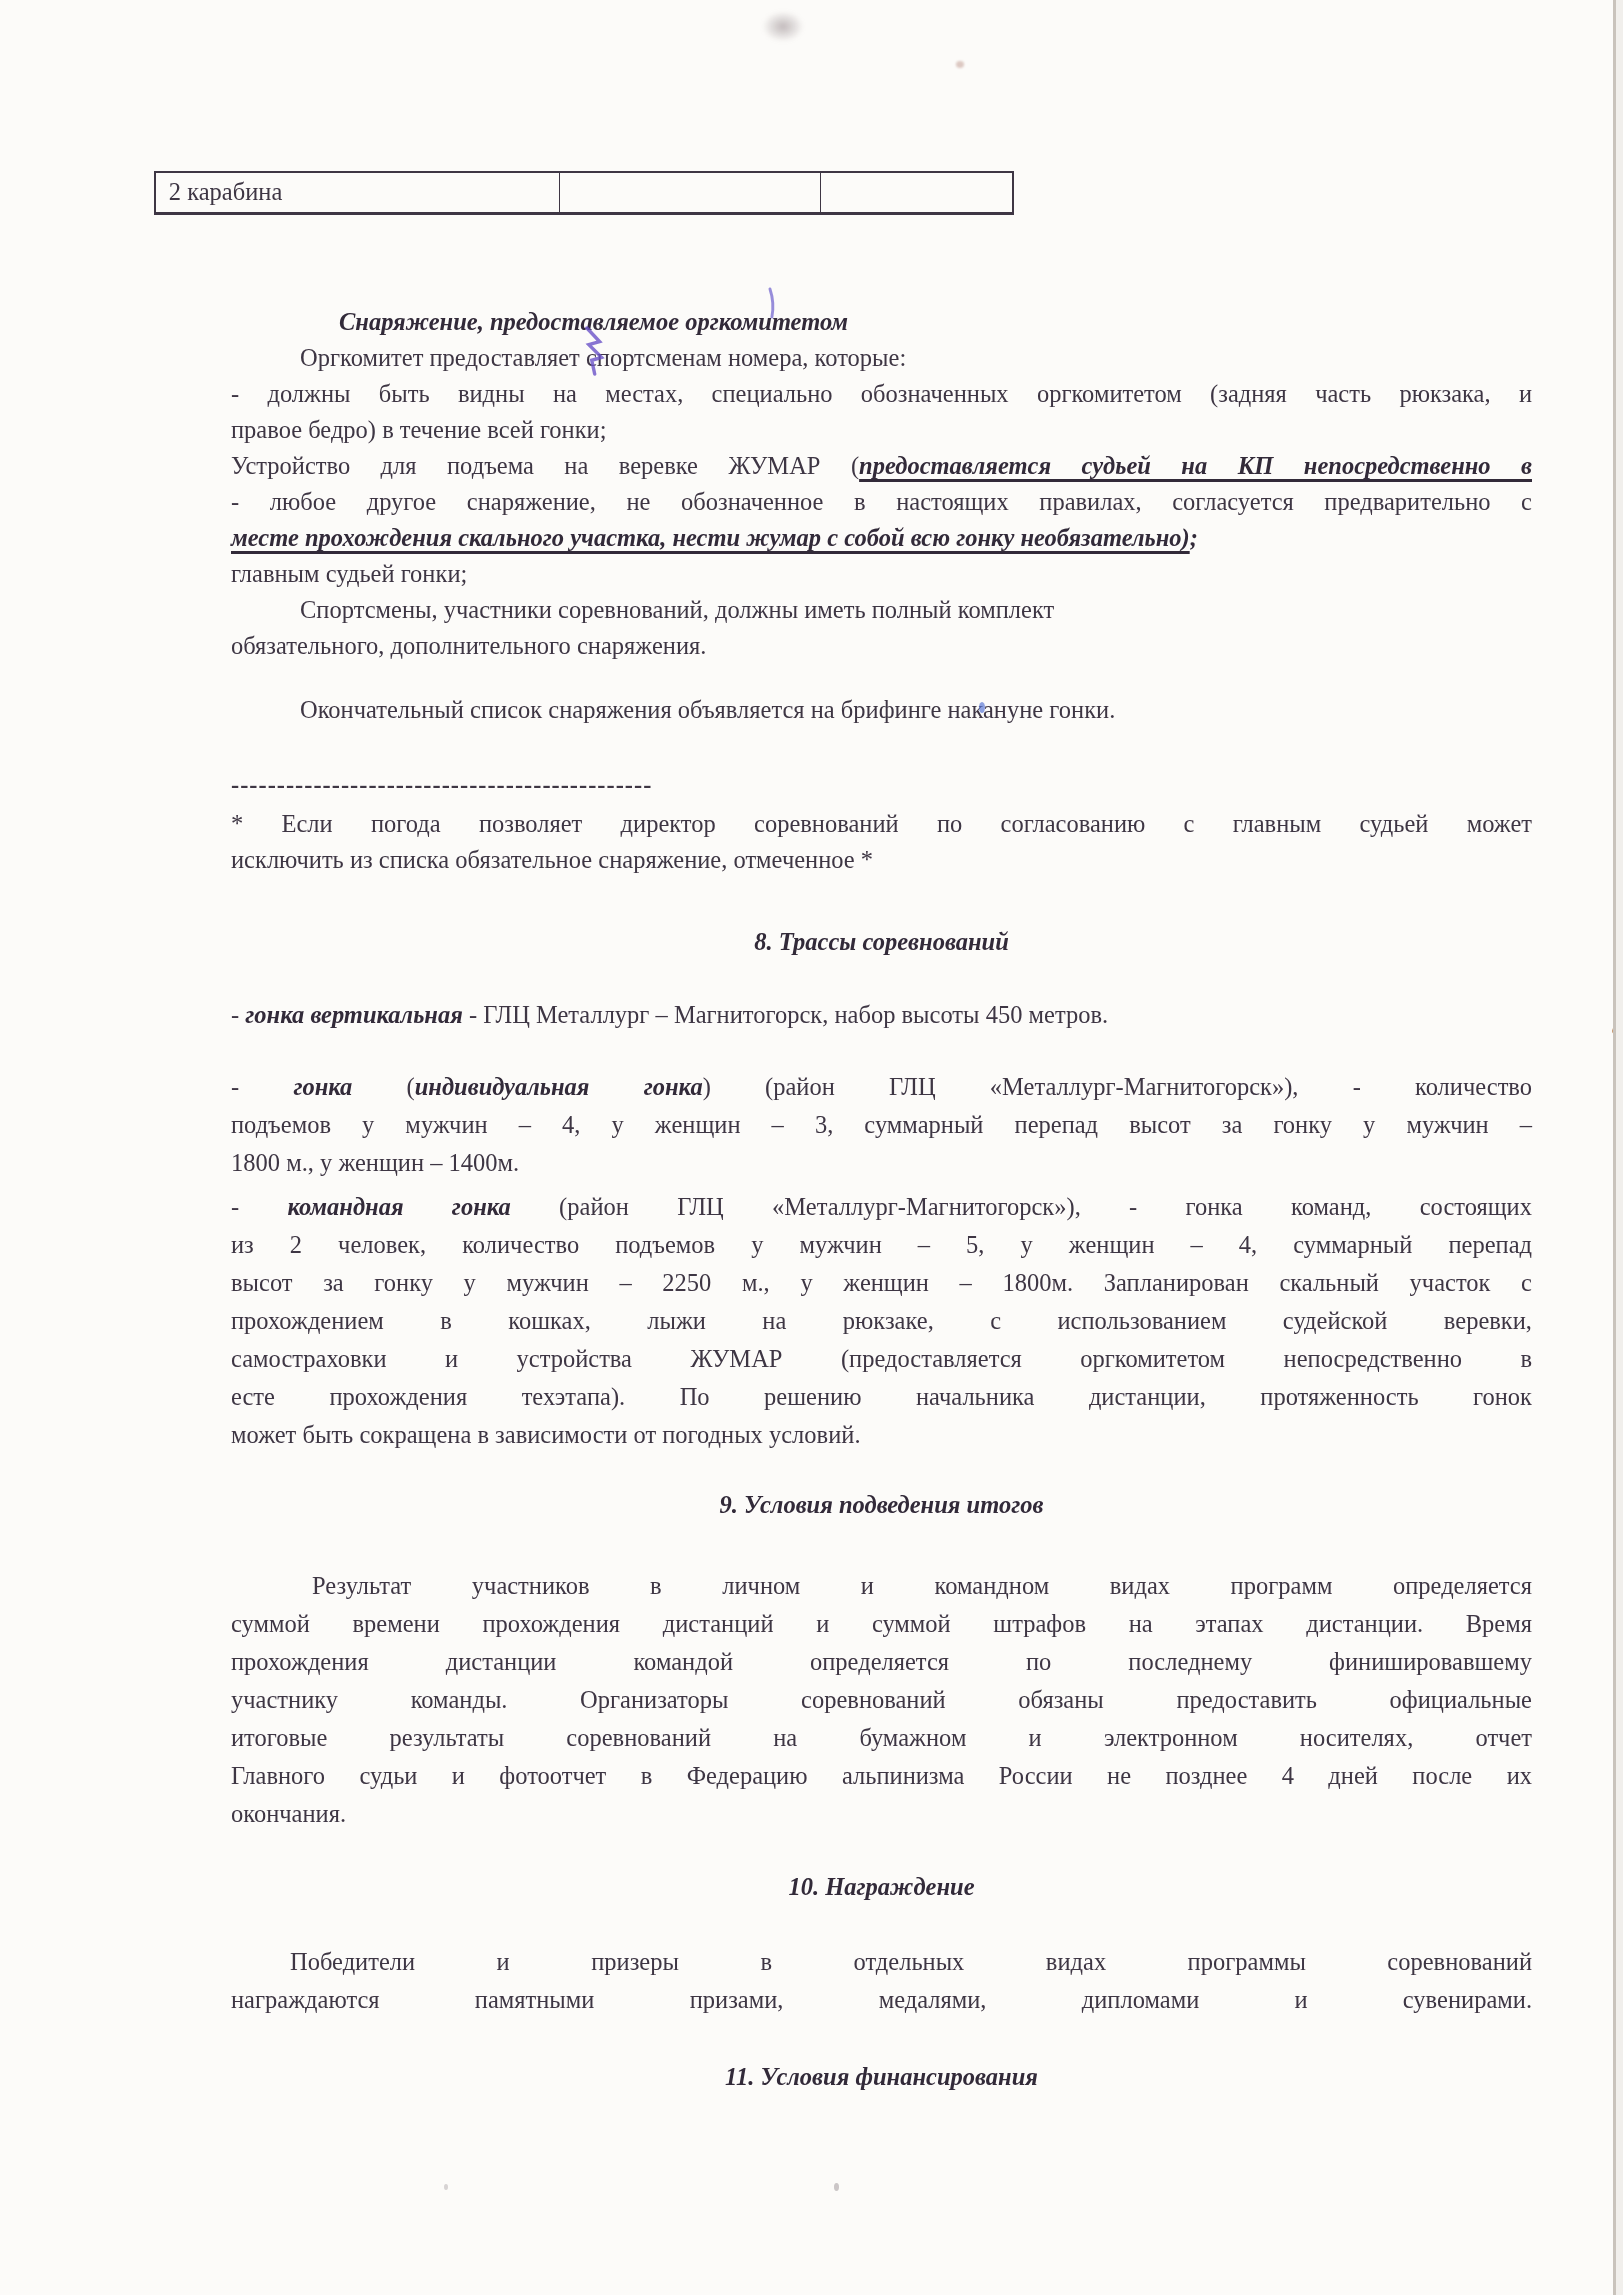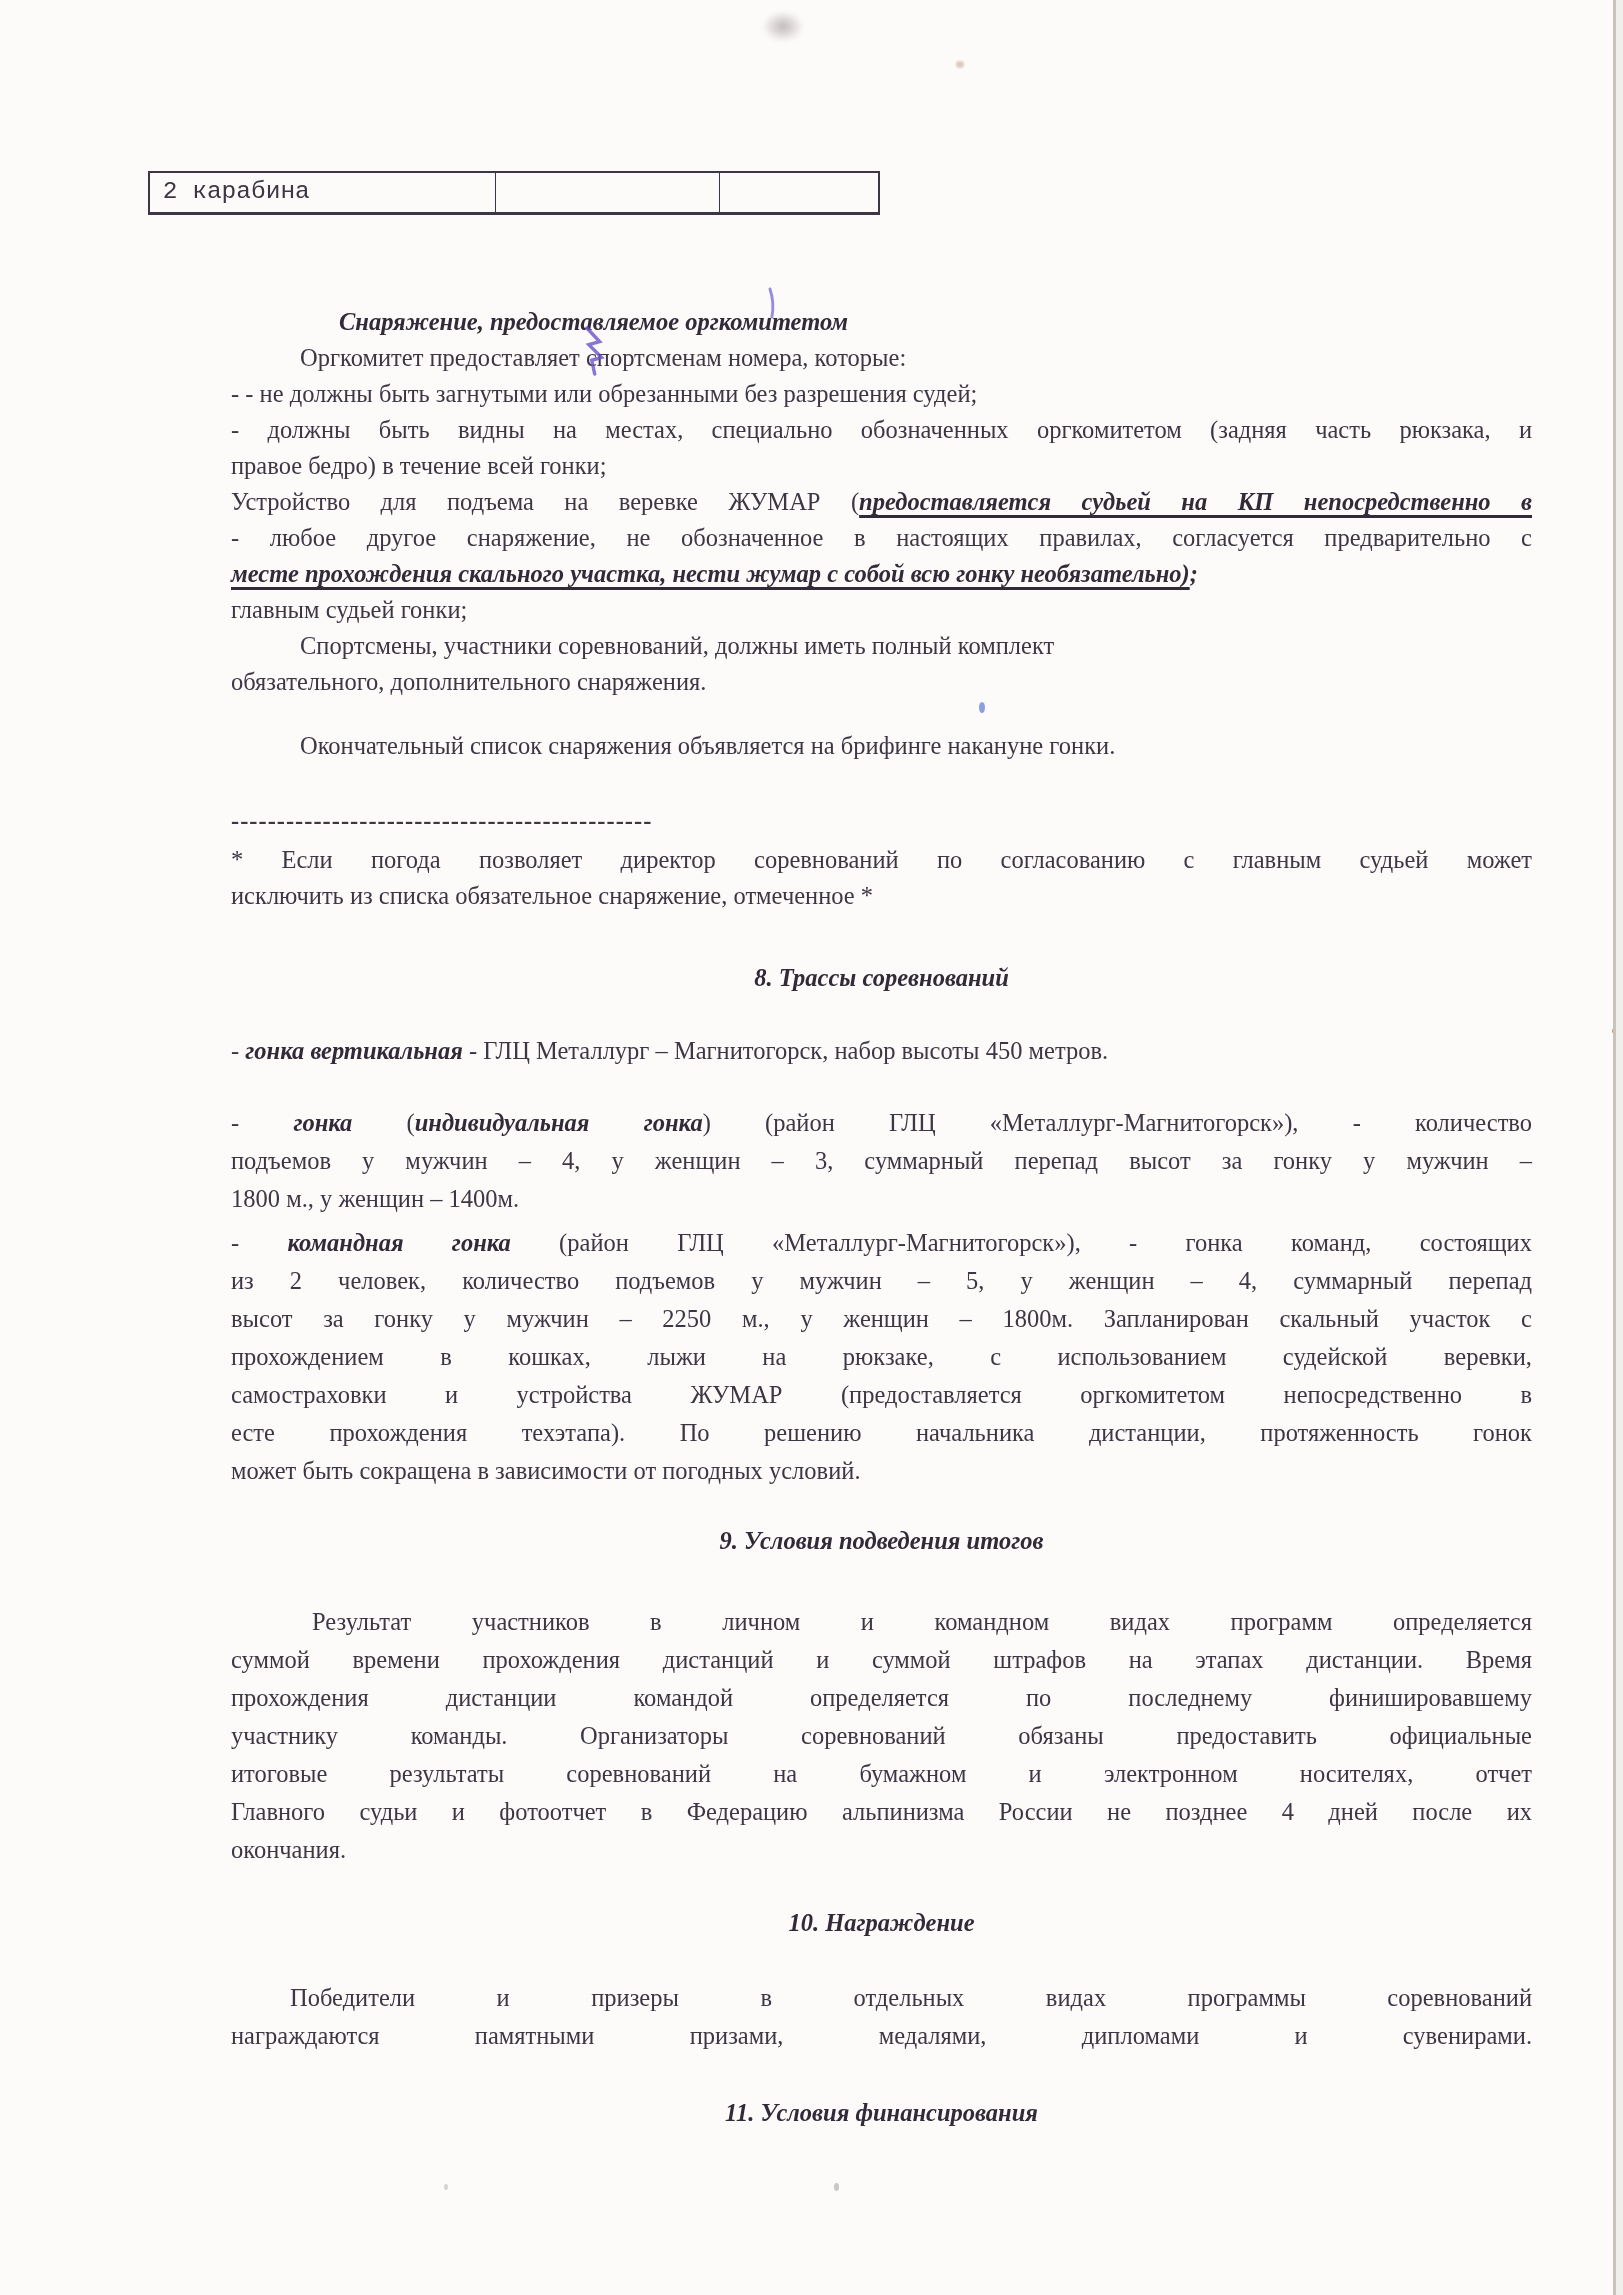--- a/index.html
+++ b/index.html
@@ -14,22 +14,22 @@
     background:var(--paper);
     background-image:
       radial-gradient(ellipse 344px 157px at 84% 2%, rgba(175,165,160,.10), transparent 60%),
       radial-gradient(ellipse 442px 245px at 8% 50%, rgba(190,185,178,.07), transparent 60%),
       radial-gradient(ellipse 393px 196px at 70% 90%, rgba(190,185,178,.06), transparent 60%);
     font-family:"Liberation Serif","DejaVu Serif",serif;
     color:var(--ink);
   }
   
   .equip-table{
-    position:absolute;left:148px;top:171px;width:732px;height:44px;
-    border-collapse:collapse;table-layout:fixed;font-family:Liberation Mono, monospace;
+    position:absolute;left:154px;top:171px;width:860px;height:44px;
+    border-collapse:collapse;table-layout:fixed;
   }
   .equip-table td{
     border:1.5px solid var(--ink);
     border-top:2.9px solid var(--ink);
     border-bottom:3.4px solid var(--ink);
     font-size:24.5px;vertical-align:middle;padding:0 0 2px 12.8px;
     color:var(--ink);
   }
   .equip-table td:first-child{width:45.5%;border-left-width:2.5px;}
   .equip-table td:nth-child(2){width:28.8%;}
@@ -69,21 +69,20 @@
         <td>2 карабина</td>
         <td></td>
         <td></td>
       </tr>
   </tbody>
 </table>
 
 <div class="doc" id="doc">
     <div class="line h-left s" style="text-indent: 108px;"><span class="b ">Снаряжение, предоставляемое оргкомитетом</span></div>
     <div class="line s" style="text-indent: 69px;"><span class="">Оргкомитет предоставляет спортсменам номера, которые:</span></div>
-    <div class="line s"><span class="">- - не должны быть загнутыми или обрезанными без разрешения судей;</span></div>
     <div class="line j s"><span class="">- должны быть видны на местах, специально обозначенных оргкомитетом (задняя часть рюкзака, и</span></div>
     <div class="line s"><span class="">правое бедро) в течение всей гонки;</span></div>
     <div class="line j s"><span class="">Устройство для подъема на веревке ЖУМАР (</span><span class="b i u">предоставляется судьей на КП непосредственно в</span></div>
     <div class="line j s"><span class="">- любое другое снаряжение, не обозначенное в настоящих правилах, согласуется предварительно с</span></div>
     <div class="line s"><span class="b i u">месте прохождения скального участка, нести жумар с собой всю гонку необязательно)</span><span class="b ">;</span></div>
     <div class="line s"><span class="">главным судьей гонки;</span></div>
     <div class="line s" style="text-indent: 69px;"><span class="">Спортсмены, участники соревнований, должны иметь  полный комплект</span></div>
     <div class="line s"><span class="">обязательного,  дополнительного снаряжения.</span></div>
     <div class="line s" style="text-indent: 69px; margin-top: 28px;"><span class="">Окончательный список снаряжения объявляется на брифинге  накануне гонки.</span></div>
     <div class="line rule s" style="margin-top: 39px;"><span class="">----------------------------------------------</span></div>

